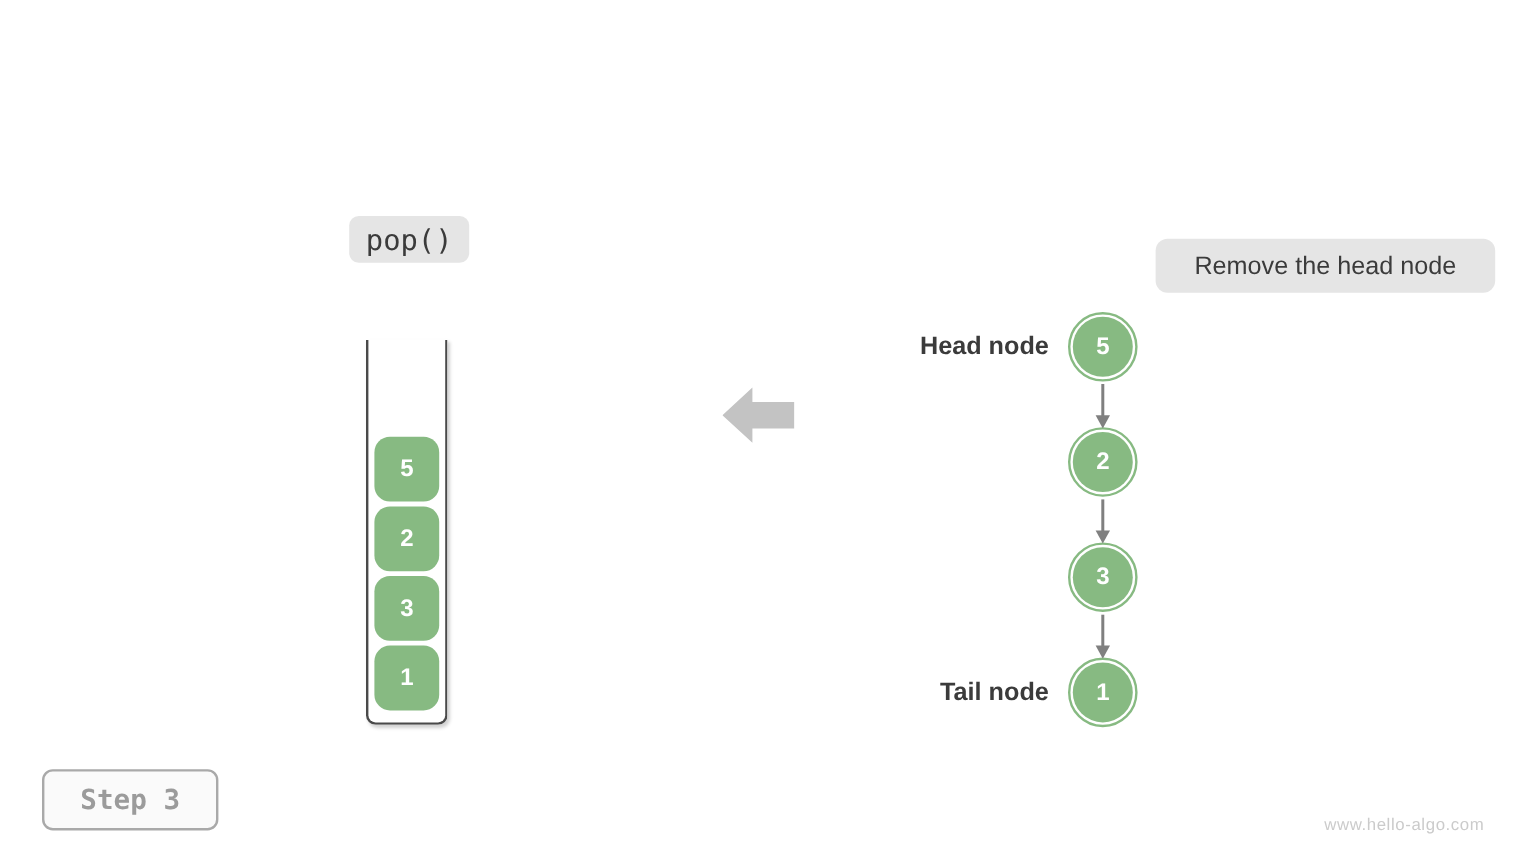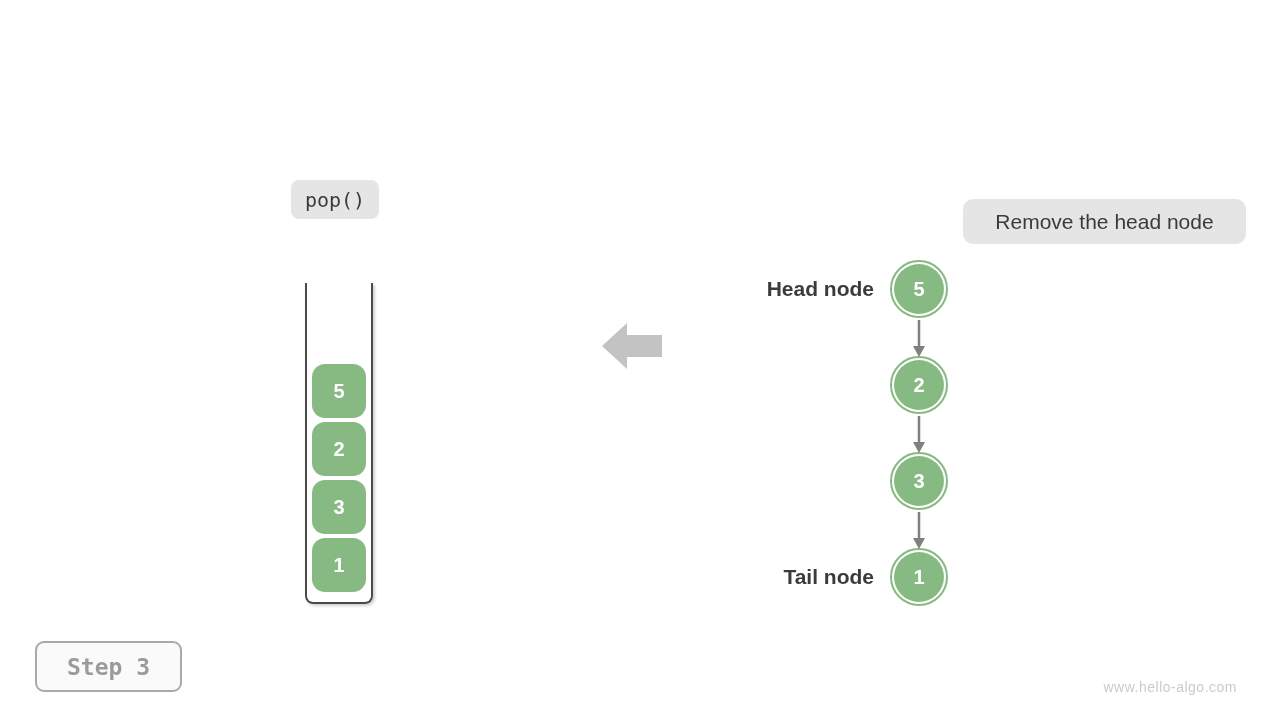--- a/index.html
+++ b/index.html
@@ -19,25 +19,25 @@
   * { margin: 0; padding: 0; box-sizing: border-box; }
   html, body { width: 1280px; height: 720px; background: var(--white); overflow: hidden; }
   .stage {
     position: relative; width: 1280px; height: 720px;
     background: var(--white);
     font-family: "Liberation Sans", sans-serif;
   }
 
   
   .op-label {
-    position: absolute; left: 291px; top: 180px; width: 88px; height: 39px;
+    position: absolute; left: 291px; top: 180px; width: 100px; height: 39px;
     background: var(--label-bg); border-radius: 8px;
     display: flex; align-items: center; justify-content: center;
     font-family: "DejaVu Sans Mono", monospace;
-    font-size: 20px; color: var(--dark-text);
+    font-size: 24px; color: var(--dark-text);
   }
 
   
   .desc-label {
     position: absolute; left: 963px; top: 199px; width: 283px; height: 45px;
     background: var(--label-bg); border-radius: 10px;
     display: flex; align-items: center; justify-content: center;
     font-size: 21px; color: var(--dark-text);
   }
 

